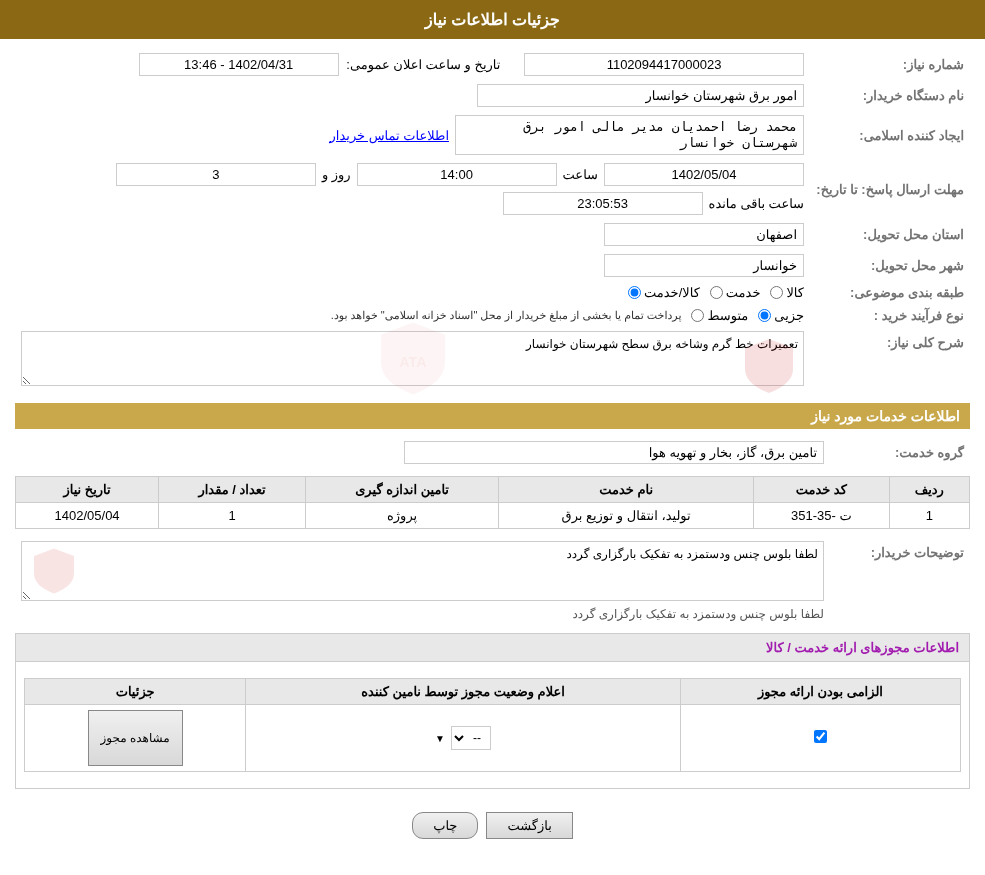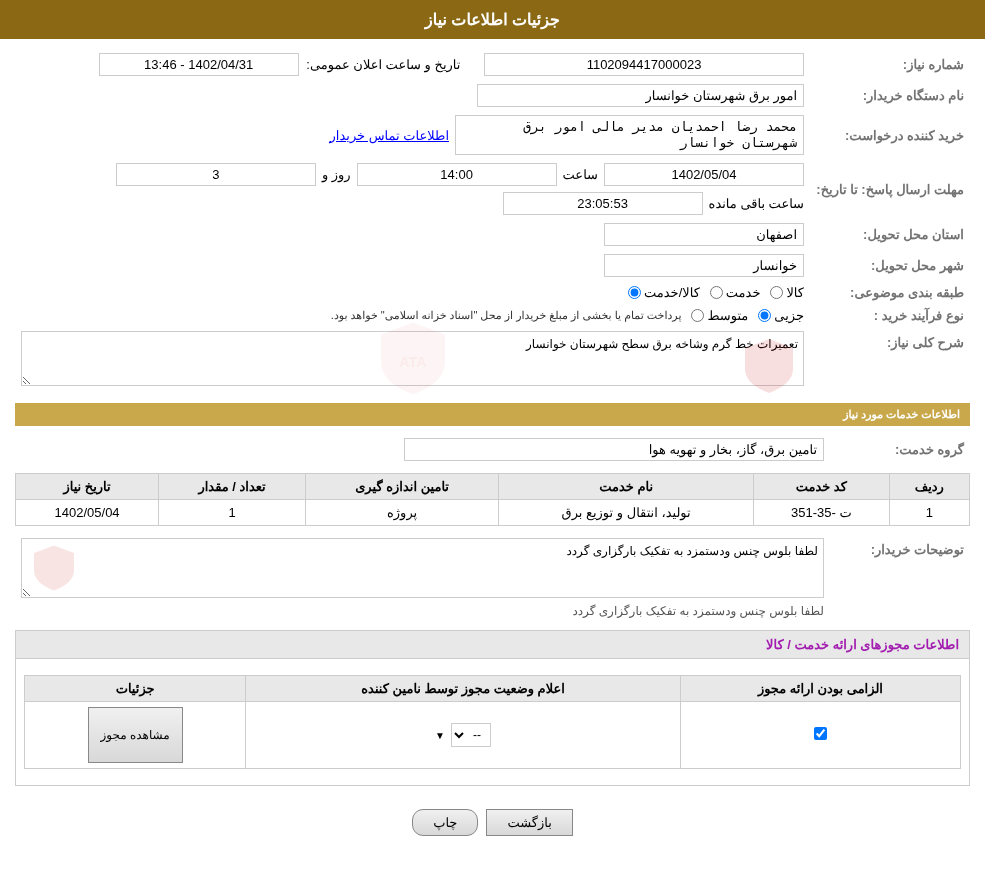--- a/index.html
+++ b/index.html
@@ -25,21 +25,21 @@
     }
     .content {
       padding: 10px 15px;
     }
     .section-title {
       background: #c8a84b;
       color: #fff;
       padding: 5px 10px;
       font-weight: bold;
       margin: 10px 0 8px 0;
-      font-size: 11px;
+      font-size: 14px;
     }
     .info-table {
       width: 100%;
       border-collapse: collapse;
     }
     .info-table td {
       padding: 4px 6px;
       vertical-align: middle;
     }
     .label-cell {
@@ -175,35 +175,35 @@
   </div>
 
   <div class="content">
 
     <table class="info-table">
       <tbody>
 
         <tr>
           <td class="label-cell">شماره نیاز:</td>
           <td class="value-cell" colspan="3">
-            <div class="input-field" style="width:320px; text-align:center;">1102094417000023</div>
+            <div class="input-field" style="width:280px; text-align:center;">1102094417000023</div>
             <span style="margin-right:20px;">تاریخ و ساعت اعلان عمومی:</span>
             <div class="input-field" style="width:200px; text-align:center; margin-right:4px;">1402/04/31 - 13:46</div>
           </td>
         </tr>
 
         <tr>
           <td class="label-cell">نام دستگاه خریدار:</td>
           <td class="value-cell" colspan="3">
             <div class="input-field" style="width:327px;">امور برق شهرستان خوانسار</div>
           </td>
         </tr>
 
         <tr>
-          <td class="label-cell">خرید کننده درخواست:</td>
+          <td class="label-cell">ایجاد کننده اسلامی:</td>
           <td class="value-cell" colspan="3">
             <div class="row-flex-rtl">
               <div class="input-field" style="width:349px;font-family:Liberation Mono, monospace;">محمد رضا احمدیان مدیر مالی امور برق شهرستان خوانسار</div>
               <span class="blue-link">اطلاعات تماس خریدار</span>
             </div>
           </td>
         </tr>
 
         <tr>
           <td class="label-cell">مهلت ارسال پاسخ: تا تاریخ:</td>

